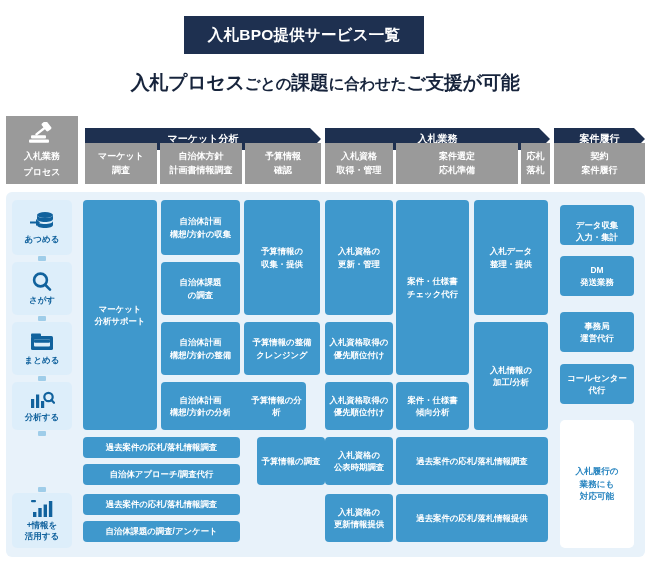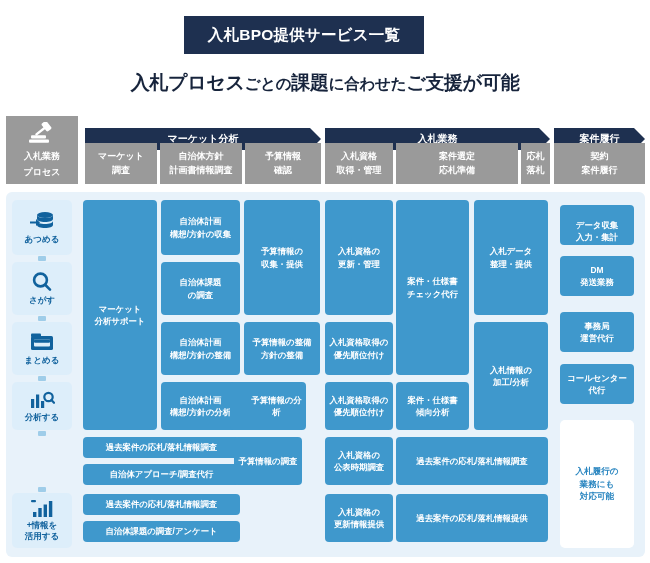--- a/index.html
+++ b/index.html
@@ -241,21 +241,21 @@
     <div><span>自治体計画</span><br><span>構想/方針の整備</span></div>
   </div>
   <div class="cell" style="left:161px; top:382px; width:79px; height:48px;">
     <div><span>自治体計画</span><br><span>構想/方針の分析</span></div>
   </div>
 
   <div class="cell" style="left:244px; top:200px; width:76px; height:115px;">
     <div><span>予算情報の</span><br><span>収集・提供</span></div>
   </div>
   <div class="cell" style="left:244px; top:322px; width:76px; height:53px;">
-    <div><span>予算情報の整備</span><br><span>方針の整備</span></div>
+    <div><span>予算情報の整備</span><br><span>クレンジング</span></div>
   </div>
   <div class="cell" style="left:230px; top:382px; width:76px; height:48px;padding-left:20px;">
     <span>予算情報の分析</span>
   </div>
 
   <div class="cell" style="left:325px; top:200px; width:68px; height:115px;">
     <div><span>入札資格の</span><br><span>更新・管理</span></div>
   </div>
   <div class="cell" style="left:325px; top:322px; width:68px; height:53px;">
     <div><span>入札資格取得の</span><br><span>優先順位付け</span></div>
@@ -293,21 +293,21 @@
   <div class="note" style="left:560px; top:420px; width:74px; height:128px;">
     <div><span>入札履行の</span><br><span>業務にも</span><br><span>対応可能</span></div>
   </div>
 
   <div class="cell" style="left:83px; top:437px; width:157px; height:21px;">
     <span>過去案件の応札/落札情報調査</span>
   </div>
   <div class="cell" style="left:83px; top:464px; width:157px; height:21px;">
     <span>自治体アプローチ/調査代行</span>
   </div>
-  <div class="cell" style="left:234px; top:437px; width:68px; height:48px;">
+  <div class="cell" style="left:257px; top:437px; width:68px; height:48px;">
     <span>予算情報の調査</span>
   </div>
   <div class="cell" style="left:325px; top:437px; width:68px; height:48px;">
     <div><span>入札資格の</span><br><span>公表時期調査</span></div>
   </div>
   <div class="cell" style="left:396px; top:437px; width:152px; height:48px;">
     <span>過去案件の応札/落札情報調査</span>
   </div>
 
   <div class="cell" style="left:83px; top:494px; width:157px; height:21px;">

